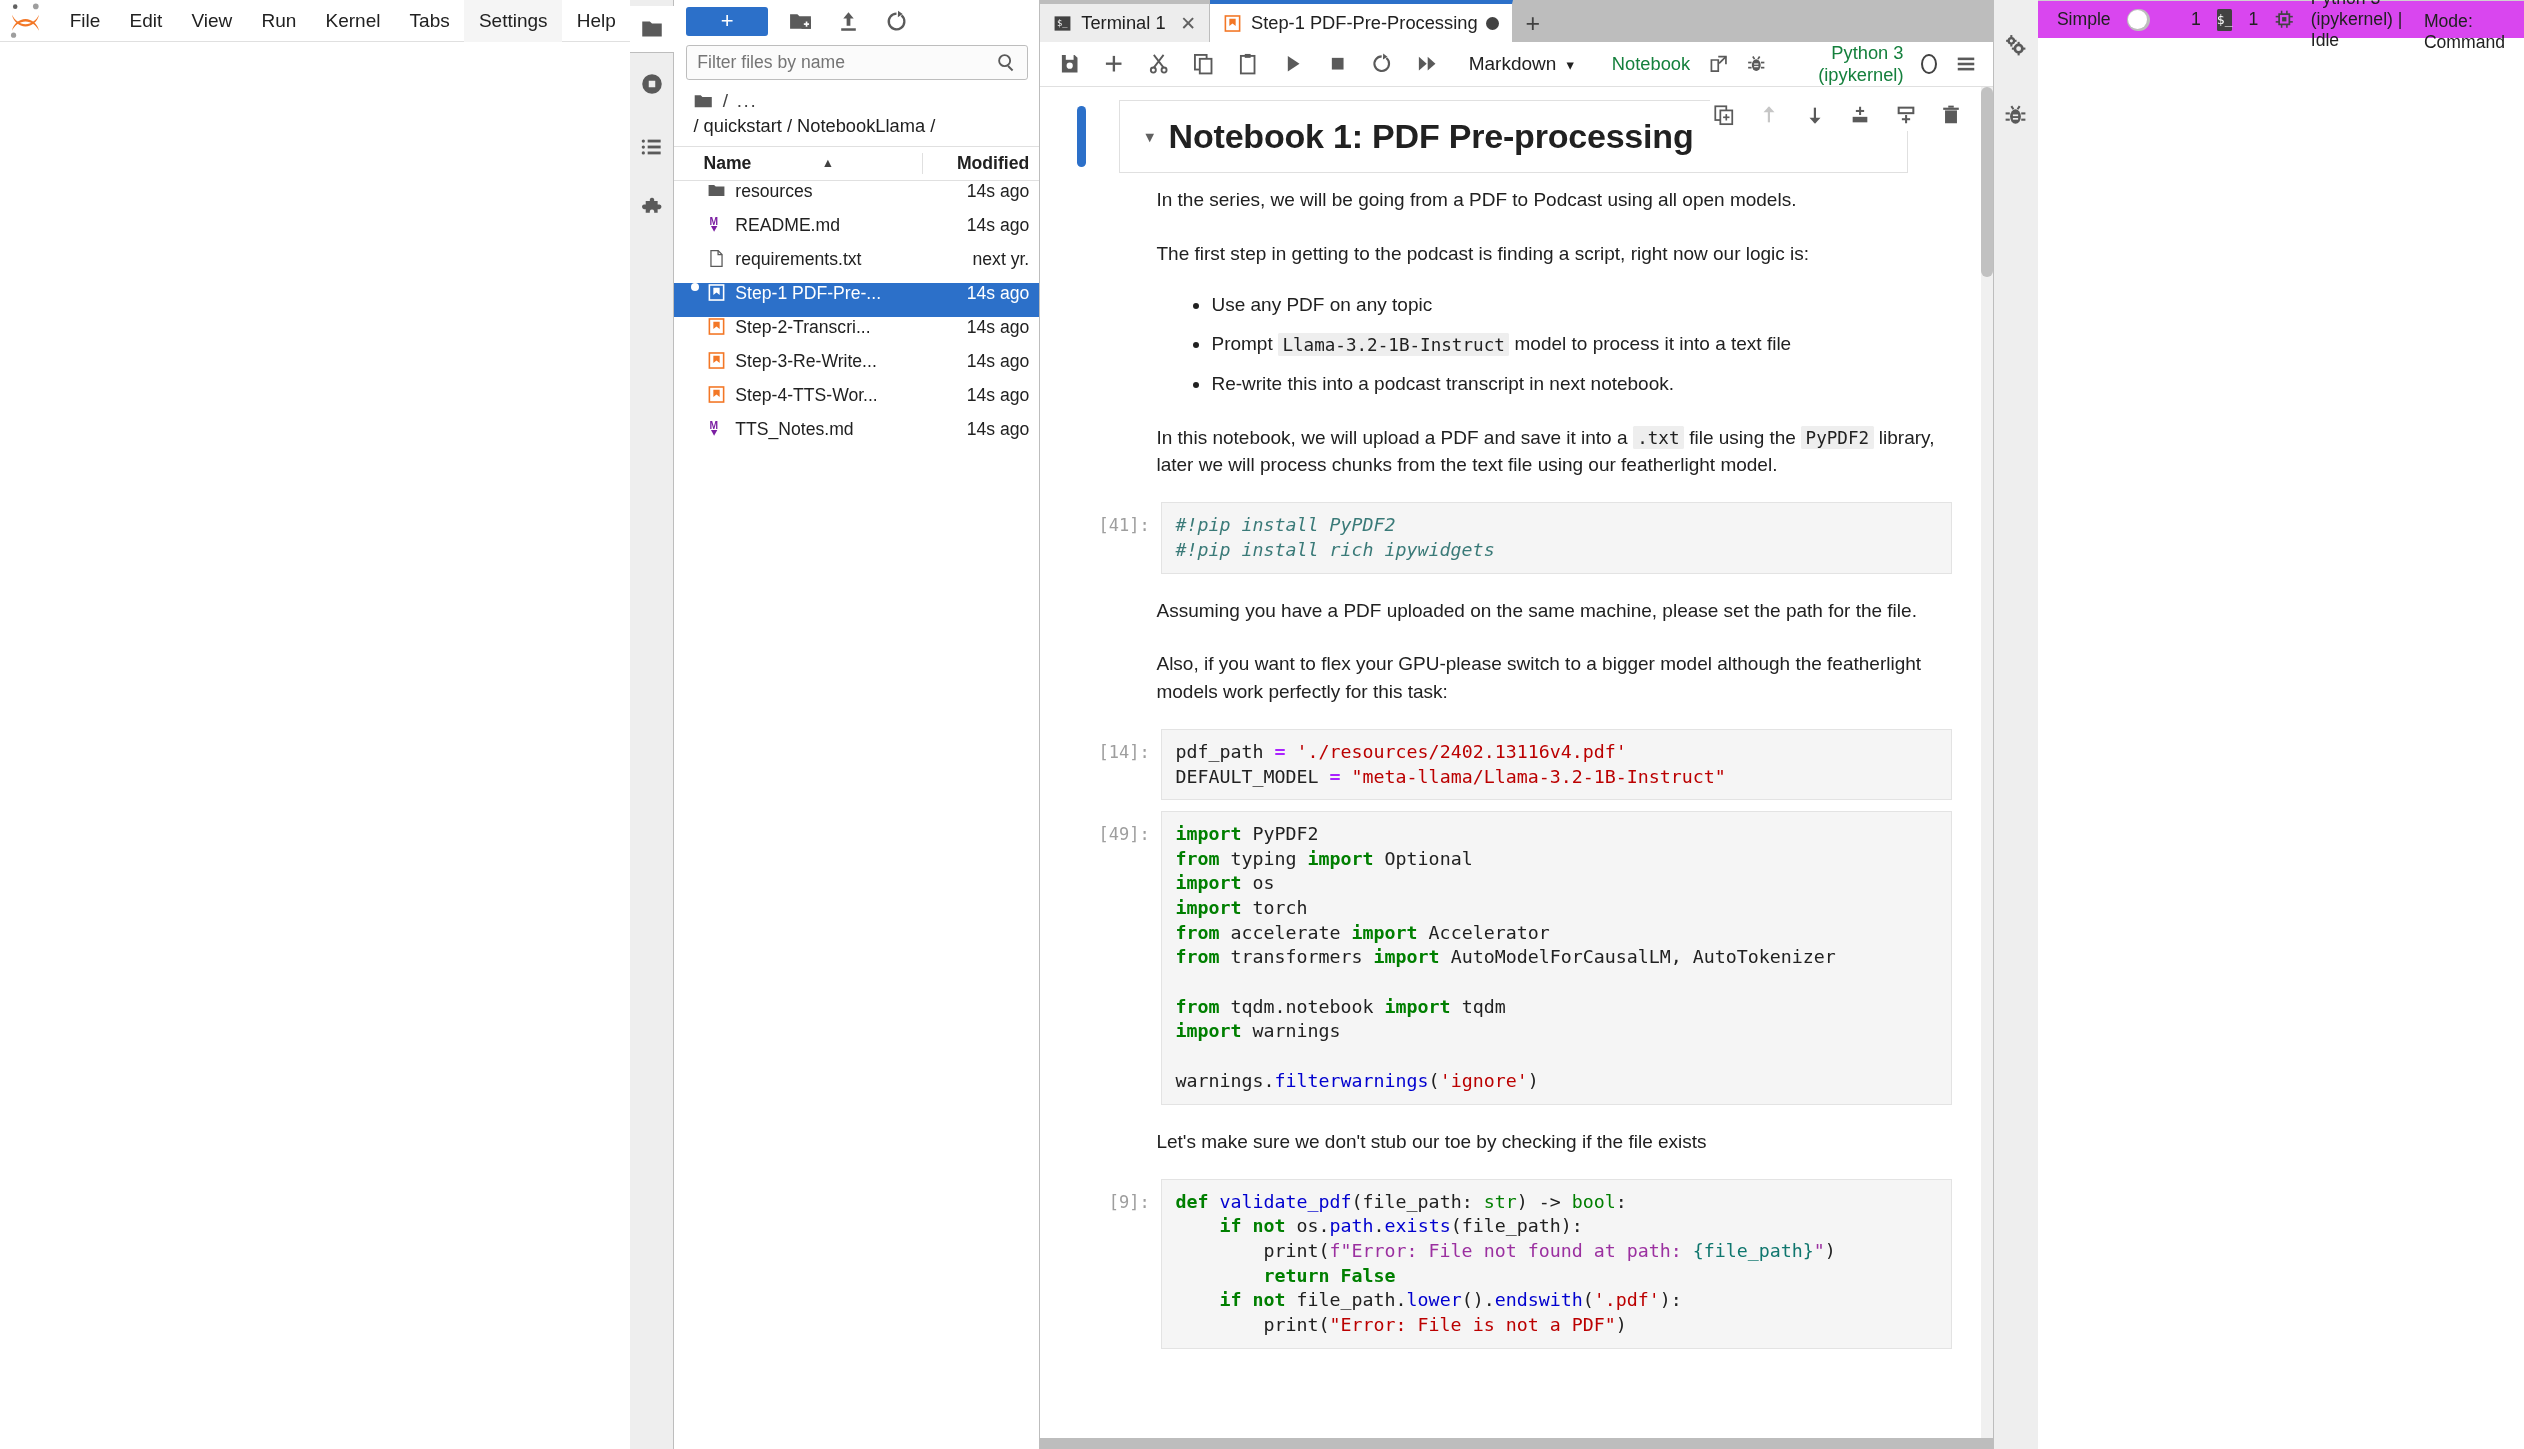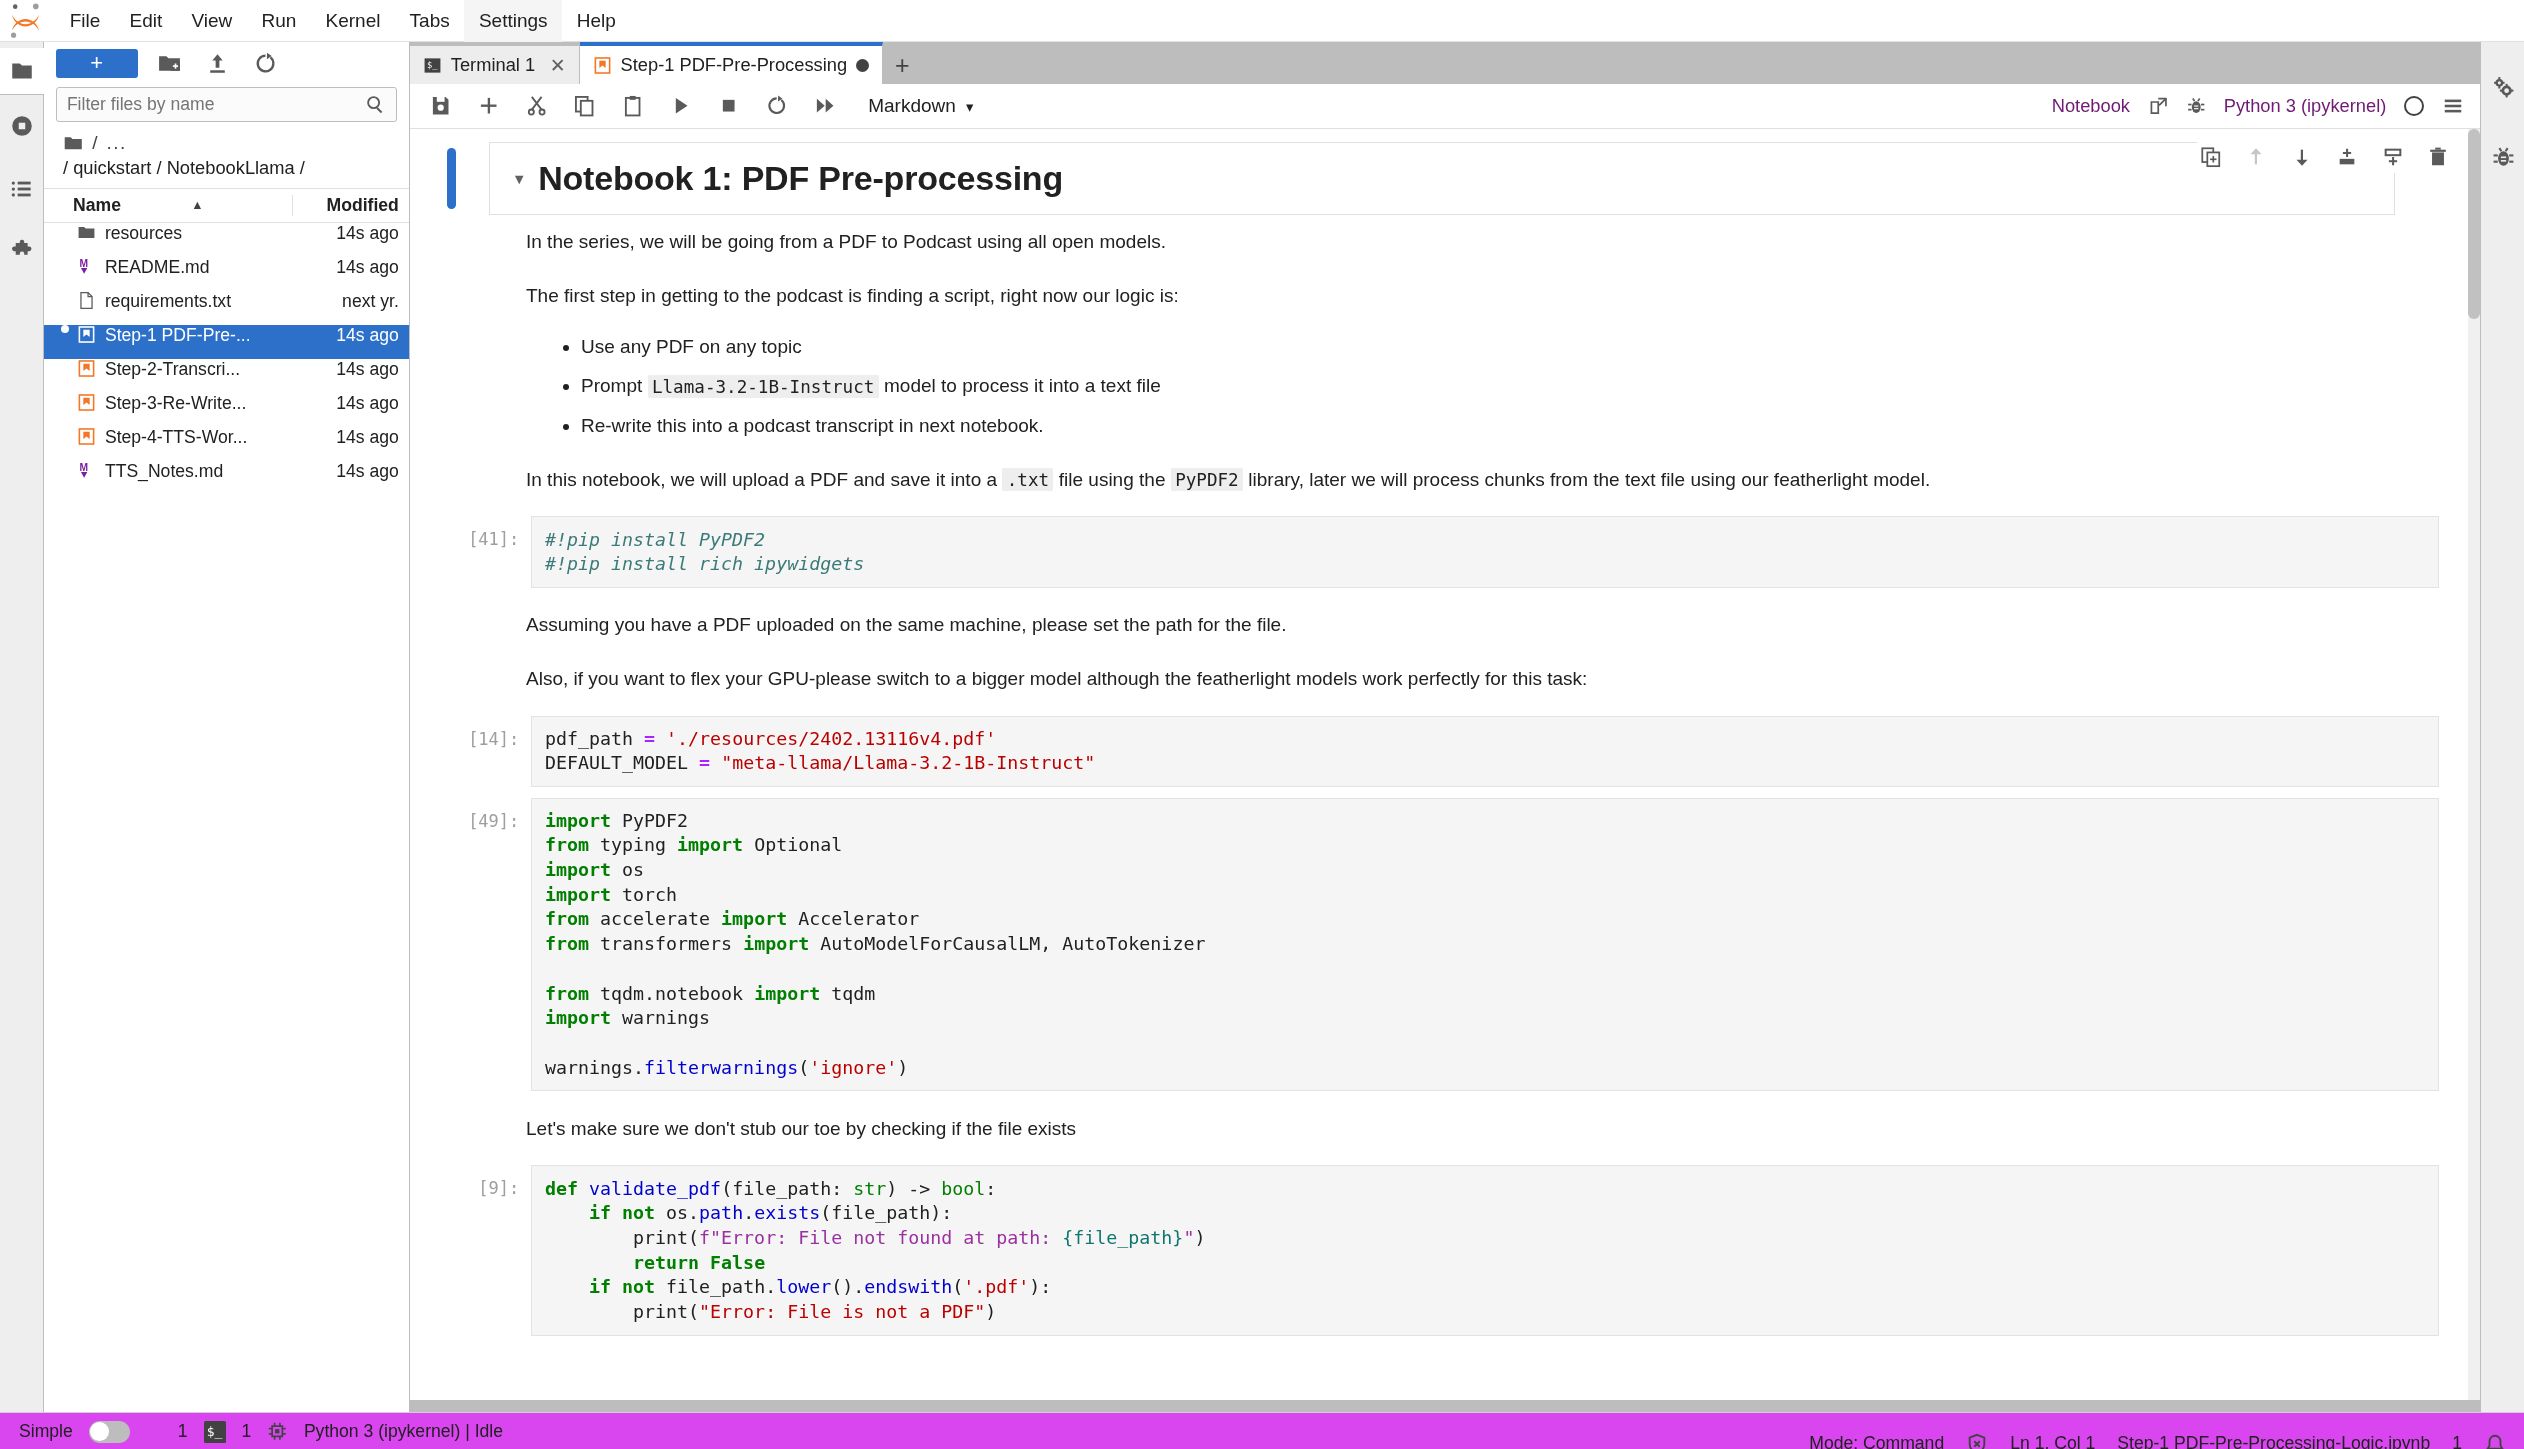--- a/index.html
+++ b/index.html
@@ -3,21 +3,21 @@
 <meta charset="utf-8">
 <style>
   * { box-sizing: border-box; margin:0; padding:0; }
   html, body {
     width: 2525px; height: 1450px;
     overflow: hidden;
     font-family: "Liberation Sans", sans-serif;
     background: #ffffff;
     -webkit-font-smoothing: antialiased;
   }
-  .app { position: relative; width: 2525px; height: 1450px; display:flex; flex-direction:column; background:#fff; }
+  .app { position: relative; width: 2525px; height: 1450px; display:flex; background:#fff; }
 
   
   .menubar {
     height: 42px; background:#fff; display:flex; align-items:center;
     border-bottom: 0.7px solid #e0e0e0; flex: 0 0 42px; padding-left: 5.9px;
   }
   .jp-logo { width: 39px; height: 39px; position:relative; flex:0 0 39px; margin-right: 10.2px; }
   .menu-item {
     font-size: 19px; color: #212121; padding: 5.9px 14.6px; height: 42px;
     display:flex; align-items:center; cursor: default; white-space: nowrap;
@@ -97,21 +97,21 @@
   .nbtoolbar {
     height:45px; flex:0 0 45px; background:#fff; border-bottom:0.7px solid #e0e0e0;
     display:flex; align-items:center; padding: 0 16px; gap: 19px; text-align: right;
   }
   .tb-btn { width:29px; height:29px; display:flex; align-items:center; justify-content:center; cursor:pointer; }
   .tb-celltype {
     margin-left: 10.2px; display:flex; align-items:center; gap:10.2px;
     font-size:19px; color:#212121; cursor:pointer;
   }
   .tb-spacer { flex:1; }
-  .tb-right { display:flex; align-items:center; gap:17.6px; font-size:18.3px; color:#701a75; }
+  .tb-right { display:flex; align-items:center; gap:17.6px; font-size:18.3px; color:#15803d; }
   .kernel-idle { width:20.5px; height:20.5px; border:2.2px solid #424242; border-radius:50%; }
 
   .nbscrollwrap { flex:1 1 auto; position:relative; overflow:hidden; background:#fff; display:flex; }
   .nbscroll { flex:1; overflow:hidden; padding-top: 13px; position:relative; }
   .nb-cellarea { position:relative; }
 
   .md-cell { padding: 0 0 0 0; position:relative; }
   .md-selected-bar {
     position:absolute; left:-42px; top:5.9px; width:8.8px; bottom:5.9px; background:#2c70c9; border-radius:4.4px;
   }

